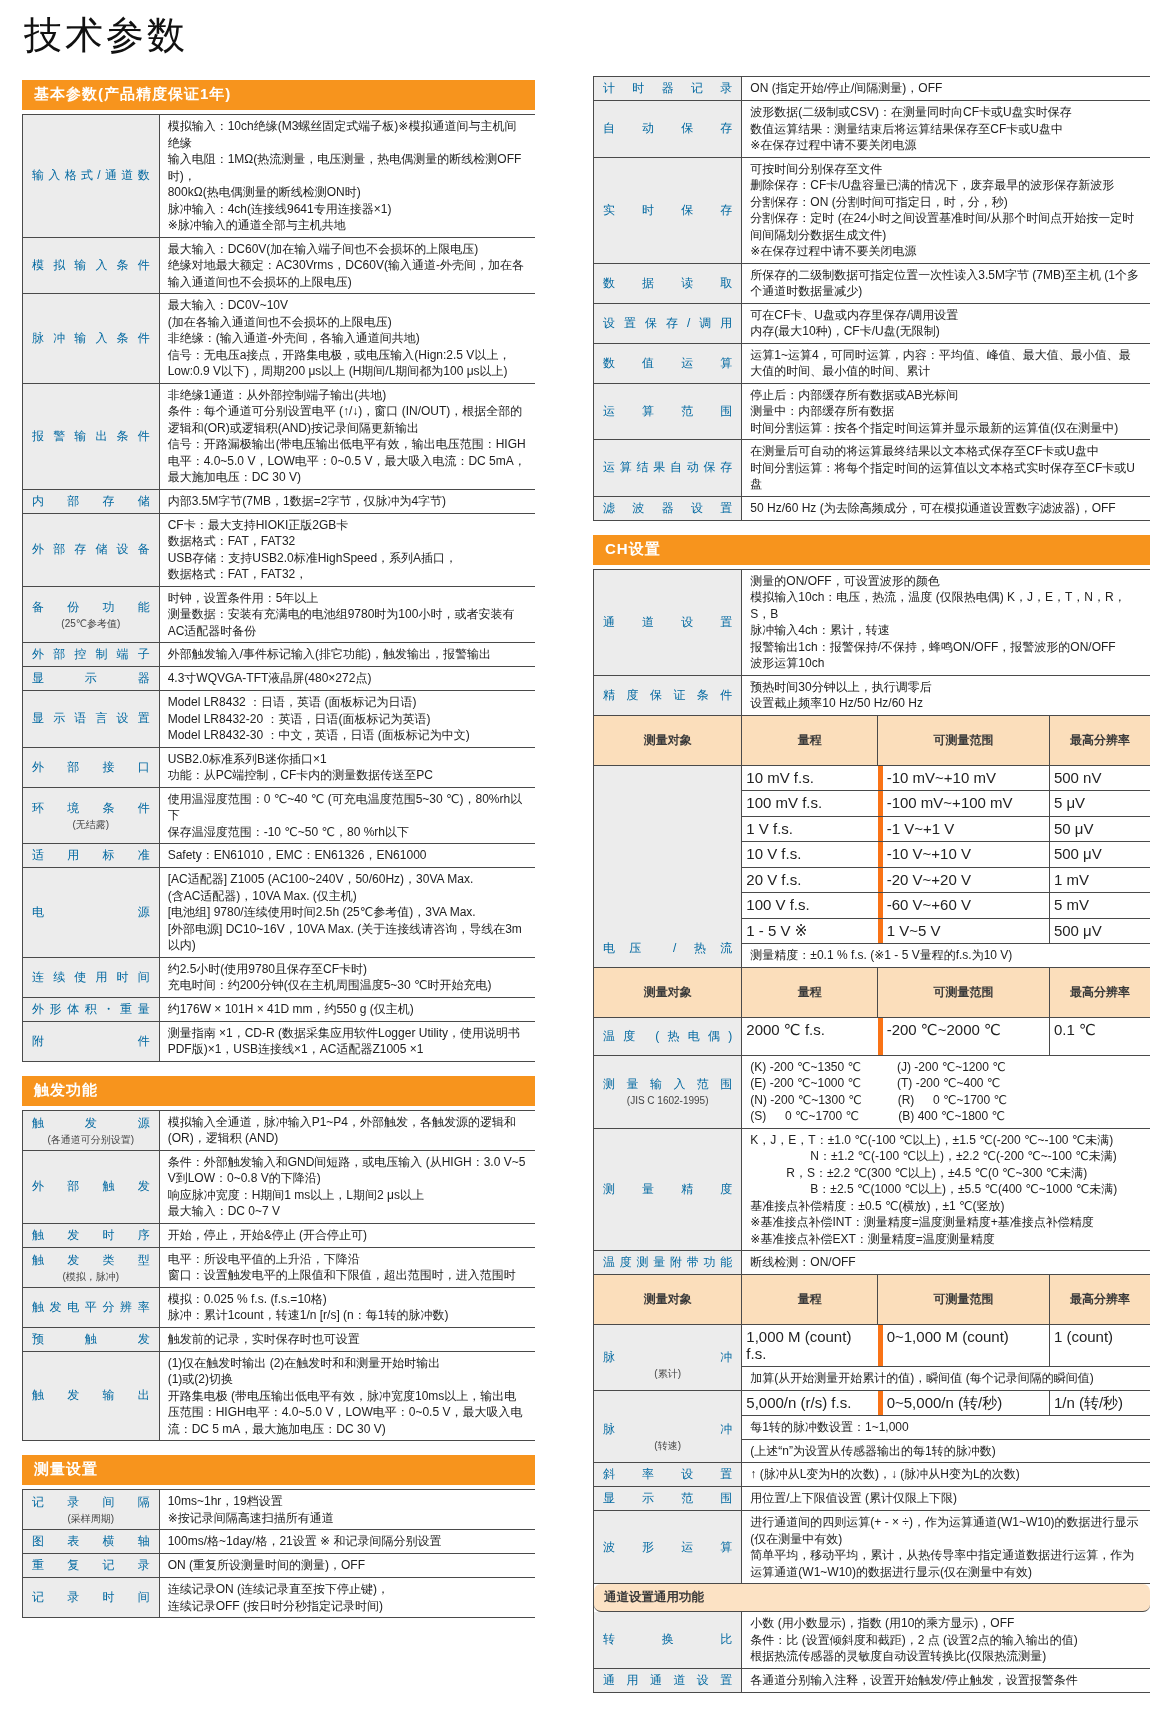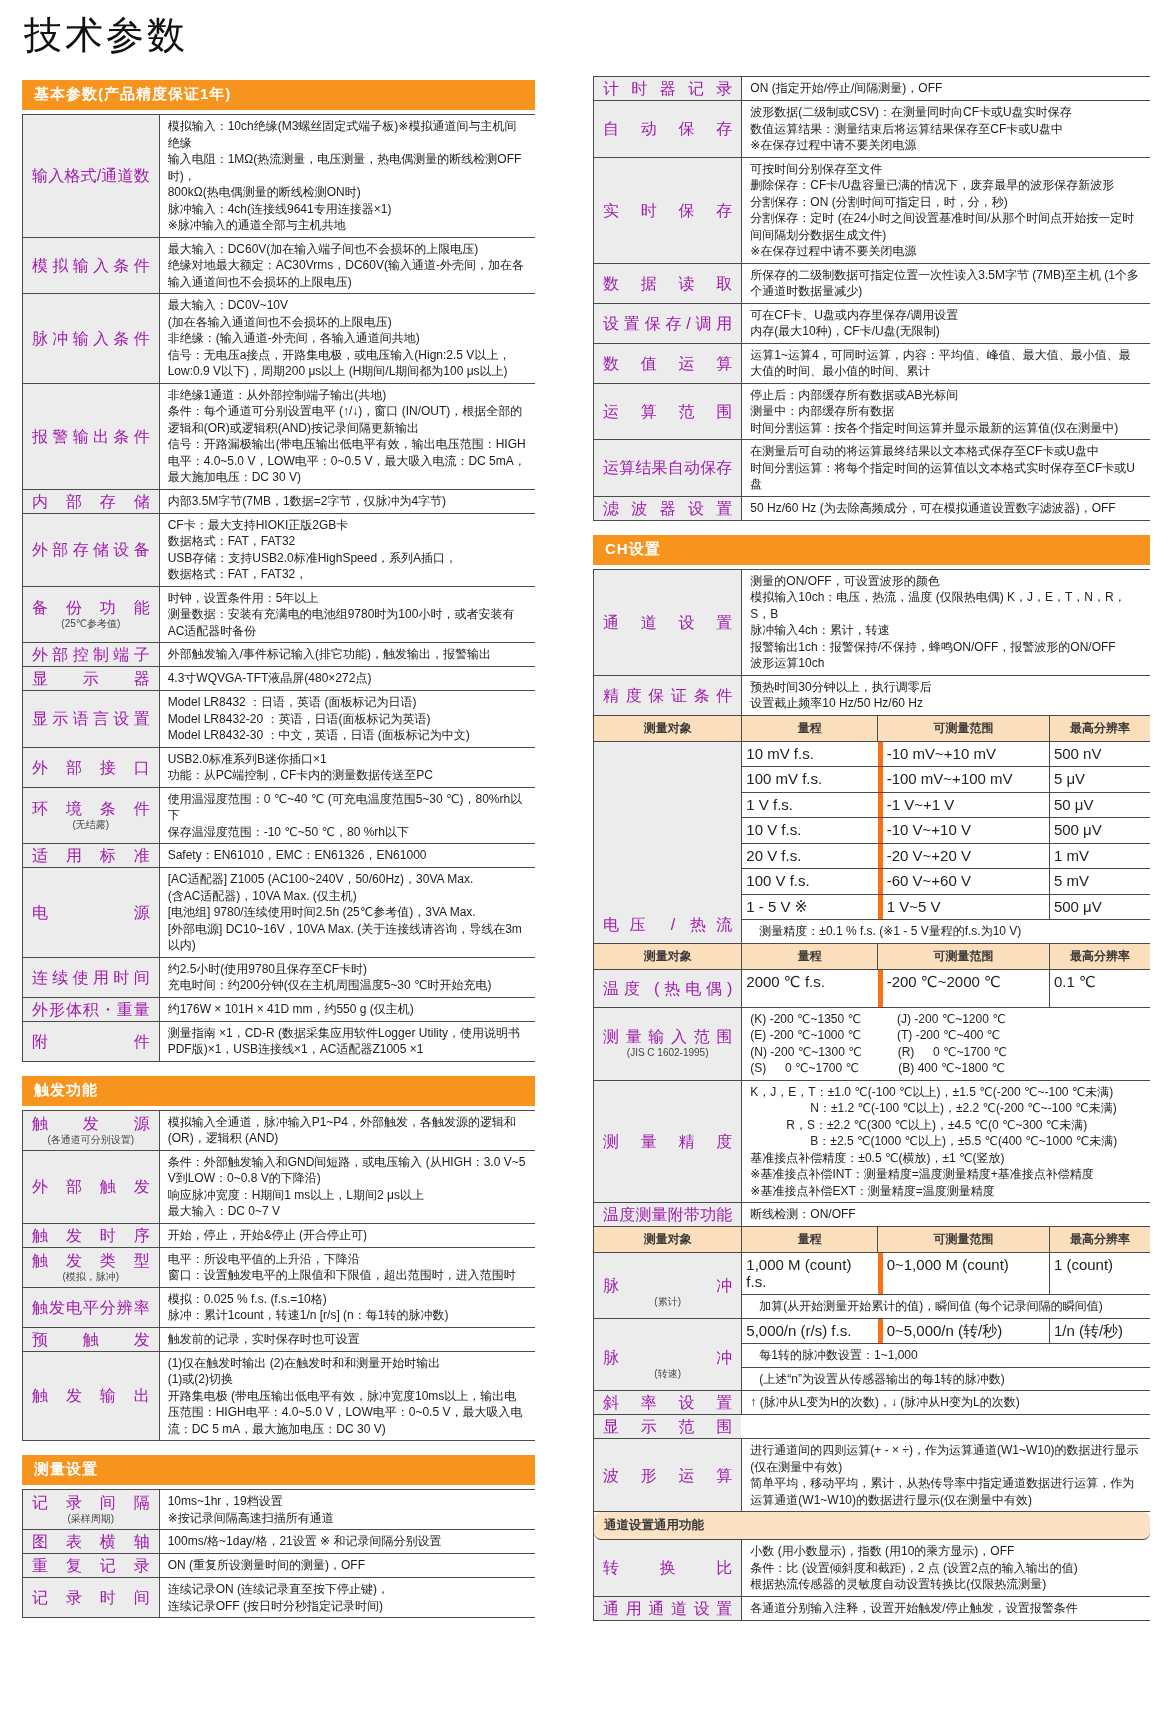--- a/index.html
+++ b/index.html
@@ -10,46 +10,46 @@
   .col{position:absolute;top:80px;}
   #left-col{left:22px;width:513px;}
   #right-col{left:593px;top:72px;width:557px;}
   .sec-header{background:#F7941D;color:#fff;font-size:15px;font-weight:bold;
         padding:5px 12px 6px 12px;margin-top:14px;letter-spacing:1px;}
   .sec-header:first-child{margin-top:0;}
   .sec-table{border-left:1px solid #4a4a4a;border-top:1px solid #4a4a4a;margin-top:4px;}
   .row{display:flex;border-bottom:1px solid #4a4a4a;align-items:stretch;}
   .lab{width:26.5%;background:#ececec;display:flex;flex-direction:column;justify-content:center;
         padding:3px 9px;box-sizing:border-box;flex-shrink:0;}
-  .lab-main{font-size:16px;color:#a21caf;text-align:justify;text-align-last:justify;line-height:17px;}
+  .lab-main{font-size:12px;color:#0369a1;text-align:justify;text-align-last:justify;line-height:17px;}
   .lab-sub{font-size:10px;color:#444;text-align:center;text-align-last:center;line-height:13px;margin-top:1px;}
   .con{flex:1;border-left:1px solid #4a4a4a;padding:3px 8px;display:flex;flex-direction:column;
         justify-content:center;box-sizing:border-box;background:#fff;}
   .line{font-size:12px;line-height:16.5px;white-space:pre-wrap;color:#222;}
   .band-row{background:#FCE2C4;font-size:12.5px;font-weight:bold;color:#3a3a3a;
         padding:5px 10px;border-bottom:1px solid #4a4a4a;border-radius:7px;}
   
   .trow{display:flex;border-bottom:1px solid #4a4a4a;}
   .thead .th{background:#FBDEBB;font-size:12px;font-weight:bold;color:#3a3a3a;text-align:center;
-        padding:4px 2px;box-sizing:border-box;}
+        padding:16px 2px;box-sizing:border-box;}
   .th + .th{border-left:1px solid #4a4a4a;}
   .w0{width:26.5%;flex-shrink:0;}
   .w1{width:24.4%;flex-shrink:0;}
   .w2{width:30.9%;flex-shrink:0;}
   .w3{flex:1;}
   .tgroup .glab{width:26.5%;flex-shrink:0;background:#ececec;display:flex;flex-direction:column;
         justify-content:flex-end;padding:10px 9px;box-sizing:border-box;}
   .tg-right{flex:1;border-left:1px solid #4a4a4a;display:flex;flex-direction:column;}
   .tg-row{display:flex;flex:1;}
   .tg-row + .tg-row,.tg-foot{border-top:1px solid #4a4a4a;}
   .tg-cell{font-size:15px;line-height:16.5px;padding:4px 4px;box-sizing:border-box;white-space:pre-wrap;}
   .tc1{width:33.2%;flex-shrink:0;}
   .tc2{width:42.0%;flex-shrink:0;border-left:5px solid #f97316;}
   .tc3{flex:1;border-left:1px solid #4a4a4a;}
-  .tg-foot{padding:3px 17px;}
+  .tg-foot{padding:3px 8px;}
 </style>
 </head>
 <body>
 
 <div id="page">
   <div id="page-title">技术参数</div>
   <div id="left-col" class="col">
       <div class="sec-header">基本参数(产品精度保证1年)</div>
       <div class="sec-table">
         <div class="row">
@@ -576,20 +576,23 @@
             <div class="lab-main">斜率设置</div>
           </div>
           <div class="con">
             <div class="line">↑ (脉冲从L变为H的次数)，↓ (脉冲从H变为L的次数)</div>
           </div>
         </div>
         <div class="row">
           <div class="lab">
             <div class="lab-main">显示范围</div>
           </div>
+          <div class="con">
+            <div class="line">用位置/上下限值设置 (累计仅限上下限)</div>
+          </div>
         </div>
         <div class="row">
           <div class="lab">
             <div class="lab-main">波形运算</div>
           </div>
           <div class="con">
             <div class="line">进行通道间的四则运算(+ - × ÷)，作为运算通道(W1~W10)的数据进行显示(仅在测量中有效)</div>
             <div class="line">简单平均，移动平均，累计，从热传导率中指定通道数据进行运算，作为运算通道(W1~W10)的数据进行显示(仅在测量中有效)</div>
           </div>
         </div>

